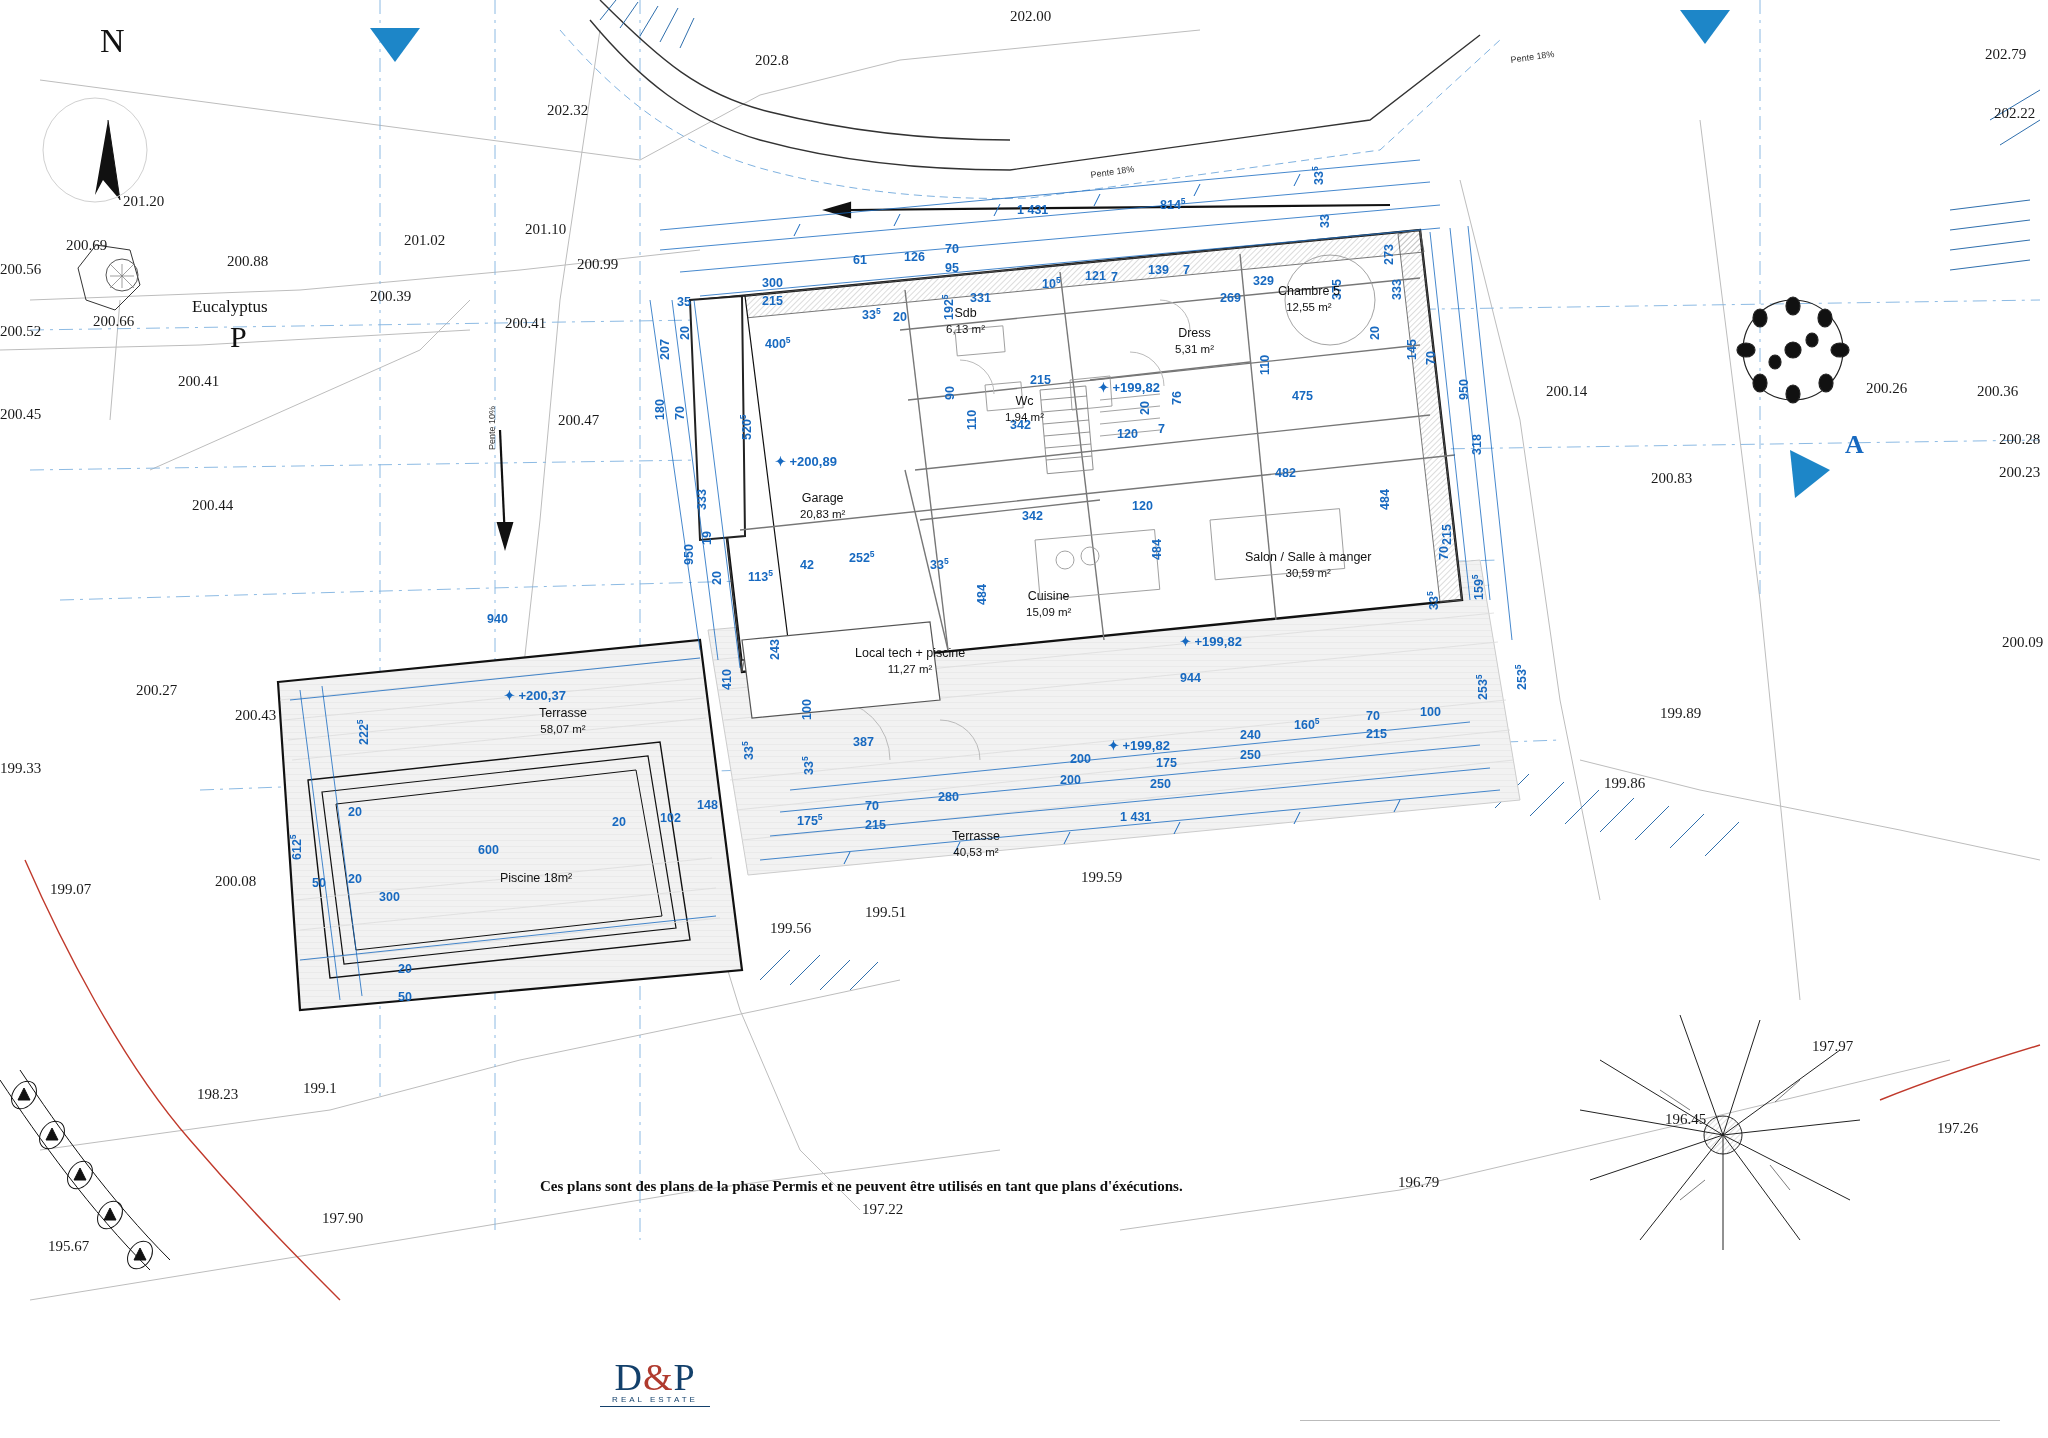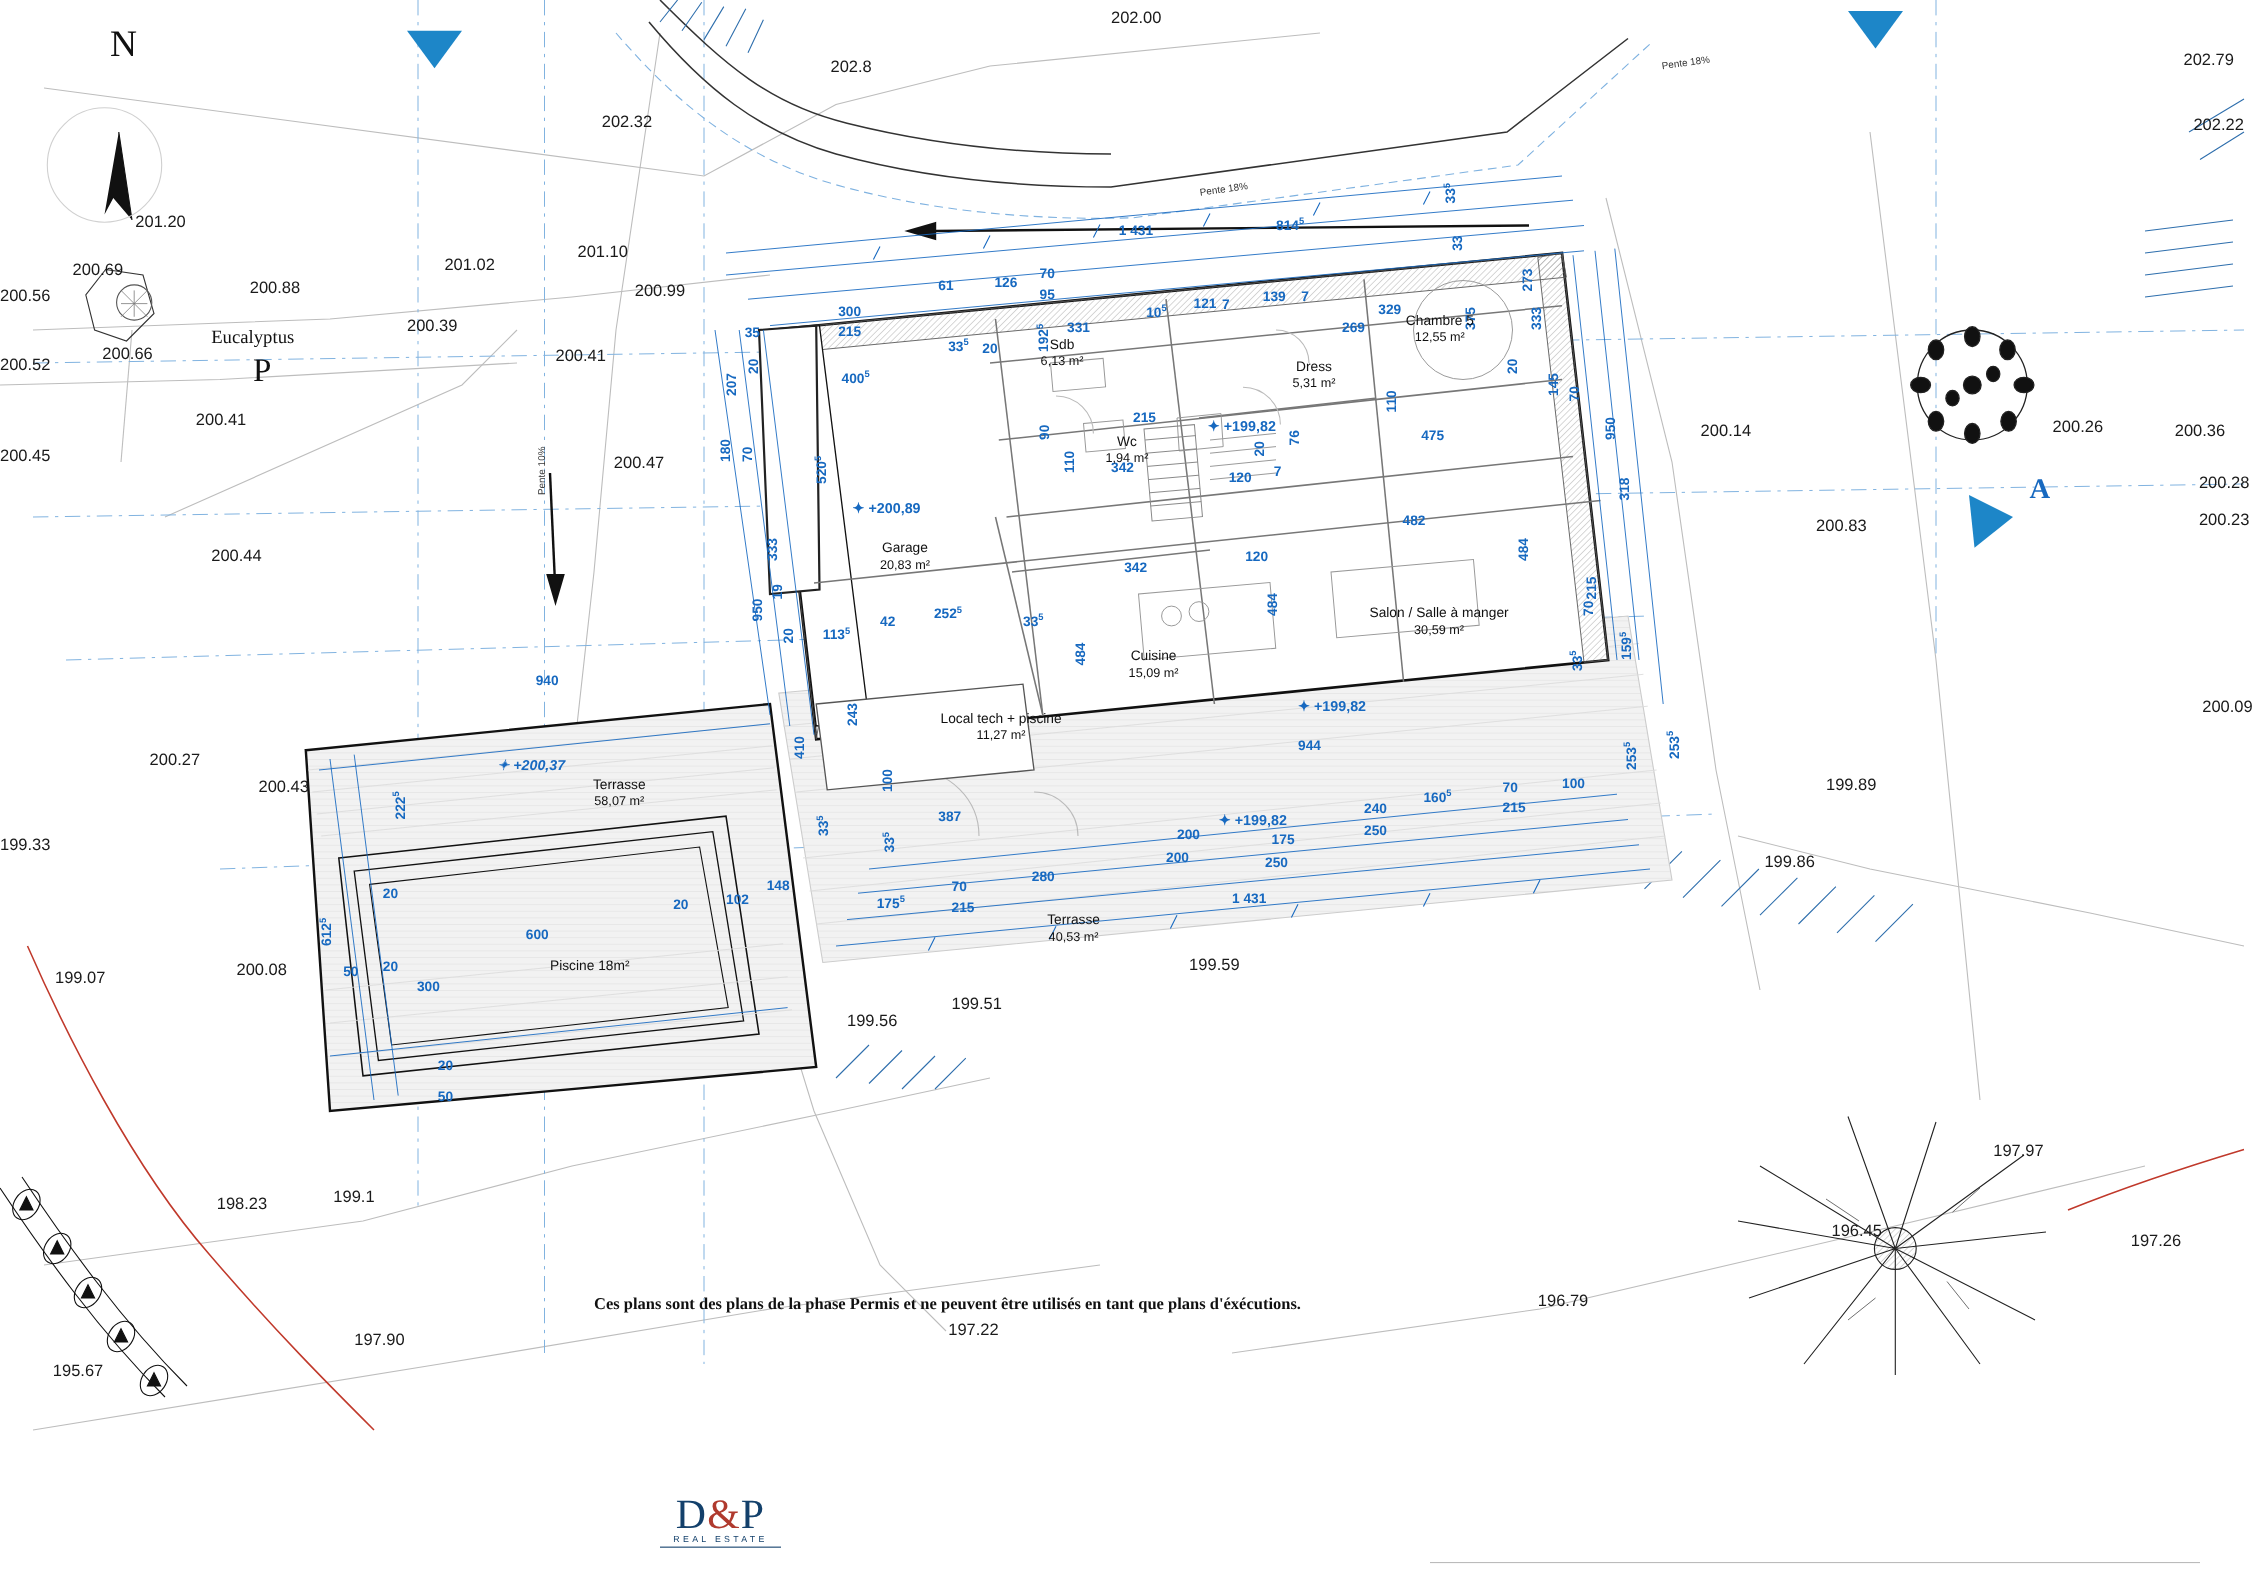--- a/index.html
+++ b/index.html
@@ -2,21 +2,21 @@
 <html><head>
 <meta charset="utf-8">
 <style>
   html,body{margin:0;padding:0;background:#ffffff;}
   body{width:2048px;height:1438px;position:relative;overflow:hidden;
        font-family:"Liberation Sans",sans-serif;color:#111;}
   #sheet{position:absolute;left:0;top:0;width:2048px;height:1438px;background:#fff;}
   svg#plan{position:absolute;left:0;top:0;width:2048px;height:1438px;}
   .lbl{position:absolute;white-space:nowrap;}
   
-  .terr{font-size:15px;color:#1a1a1a;font-family:Liberation Sans, sans-serif;}
+  .terr{font-size:15px;color:#1a1a1a;font-family:Liberation Serif, serif;}
   
   .dim{font-size:12.5px;color:#1769c0;font-weight:bold;font-family:"Liberation Sans",sans-serif;}
   .dim sup{font-size:8.5px;vertical-align:super;}
   
   .room{font-size:12.5px;color:#111;text-align:center;line-height:1.35;}
   .room .area{font-size:11.5px;}
   .lvl{font-size:13px;color:#1769c0;font-weight:bold;}
   .tiny{font-size:9px;color:#333;}
   .northN{font-family:"Liberation Serif",serif;font-size:34px;}
   .northP{font-family:"Liberation Serif",serif;font-size:30px;}
@@ -488,21 +488,21 @@
         <div class="area">40,53 m²</div>
       </div>
       <div class="lbl room" style="left: 500px; top: 870px;">
         <div>Piscine 18m²</div>
       </div>
     </div>
   <div id="levels-layer">
       <div class="lbl lvl" style="left: 775px; top: 454px;">✦ +200,89</div>
       <div class="lbl lvl" style="left: 1098px; top: 380px;">✦ +199,82</div>
       <div class="lbl lvl" style="left: 1180px; top: 634px;">✦ +199,82</div>
-      <div class="lbl lvl" style="left: 452px; top: 688px; font-style: italic;">✦ +200,37</div>
+      <div class="lbl lvl" style="left: 504px; top: 688px;">✦ +200,37</div>
       <div class="lbl lvl" style="left: 1108px; top: 738px;">✦ +199,82</div>
     </div>
   <div id="slopes-layer">
       <div class="lbl tiny rot" style="left: 1090px; top: 170px; transform: rotate(-8deg);">Pente 18%</div>
       <div class="lbl tiny rot" style="left: 1510px; top: 55px; transform: rotate(-8deg);">Pente 18%</div>
       <div class="lbl tiny rot" style="left: 487px; top: 450px; transform: rotate(-90deg);">Pente 10%</div>
     </div>
 
   <div class="lbl northN" style="left:100px;top:22px;">N</div>
   <div class="lbl northP" style="left:230px;top:320px;">P</div>

